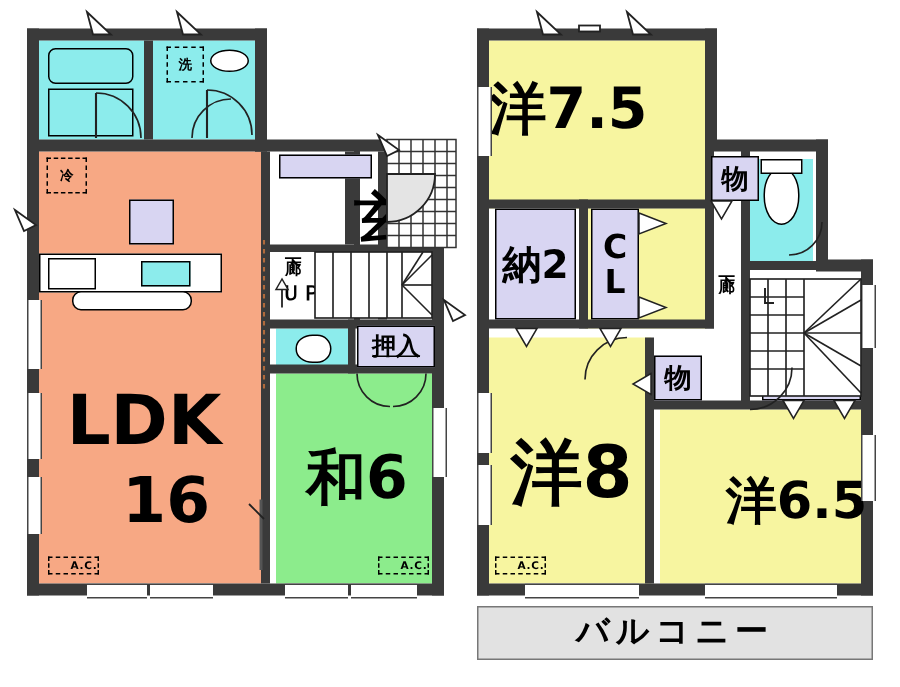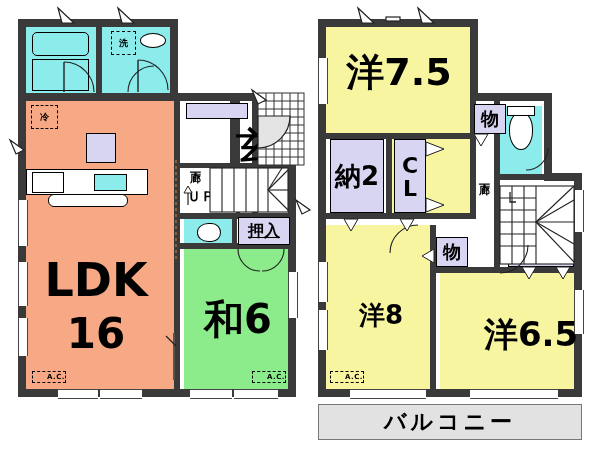--- a/index.html
+++ b/index.html
@@ -78,21 +78,21 @@
 
     <div class="chip" style="left:238px;top:217px;width:52px;height:28px;font-size:16px;text-decoration:underline;">
       <span>押入</span>
     </div>
 
     <div class="chip" style="left:186px;top:103px;width:62px;height:16px;"></div>
 
     <div class="lbl" style="left:36px;top:254px;width:120px;height:52px;font-size:46px;">
       <span>LDK</span>
     </div>
-    <div class="lbl" style="left:52px;top:310px;width:88px;height:48px;font-size:42px;">
+    <div class="lbl" style="left:52px;top:310px;width:88px;height:48px;font-size:42px;justify-content:flex-end;">
       <span>16</span>
     </div>
     <div class="lbl" style="left:190px;top:295px;width:96px;height:48px;font-size:40px;">
       <span>和6</span>
     </div>
     <div class="lbl" style="left:238px;top:124px;width:32px;height:44px;font-size:36px;">
       <span>玄</span>
     </div>
     <div class="lbl" style="left:186px;top:146px;width:18px;height:34px;font-size:11px;flex-direction:column;">
       <span style="writing-mode:vertical-rl;letter-spacing:0px;">廊下</span>
@@ -158,24 +158,24 @@
     <div class="chip" style="left:436px;top:237px;width:32px;height:30px;font-size:18px;">
       <span>物</span>
     </div>
     <div class="chip" style="left:508px;top:239px;width:66px;height:28px;font-size:18px;letter-spacing:2px;">
       <span>ＣＬ</span>
     </div>
 
     <div class="outline" style="left:509px;top:112px;width:24px;height:38px;border-radius:46% 46% 50% 50%;background:#fff;"></div>
     <div class="outline" style="left:507px;top:106px;width:28px;height:10px;background:#fff;"></div>
 
-    <div class="lbl" style="left:340px;top:47px;width:118px;height:50px;font-size:38px;">
+    <div class="lbl" style="left:320px;top:47px;width:118px;height:50px;font-size:38px;">
       <span>洋7.5</span>
     </div>
-    <div class="lbl" style="left:334px;top:290px;width:94px;height:50px;font-size:26px;">
+    <div class="lbl" style="left:334px;top:290px;width:94px;height:50px;font-size:48px;">
       <span>洋8</span>
     </div>
     <div class="lbl" style="left:472px;top:310px;width:118px;height:48px;font-size:34px;">
       <span>洋6.5</span>
     </div>
     <div class="lbl" style="left:476px;top:158px;width:16px;height:34px;font-size:11px;">
       <span style="writing-mode:vertical-rl;">廊下</span>
     </div>
     <div class="lbl" style="left:504px;top:220px;width:32px;height:16px;font-size:13px;">
       <span>ＤＮ</span>

